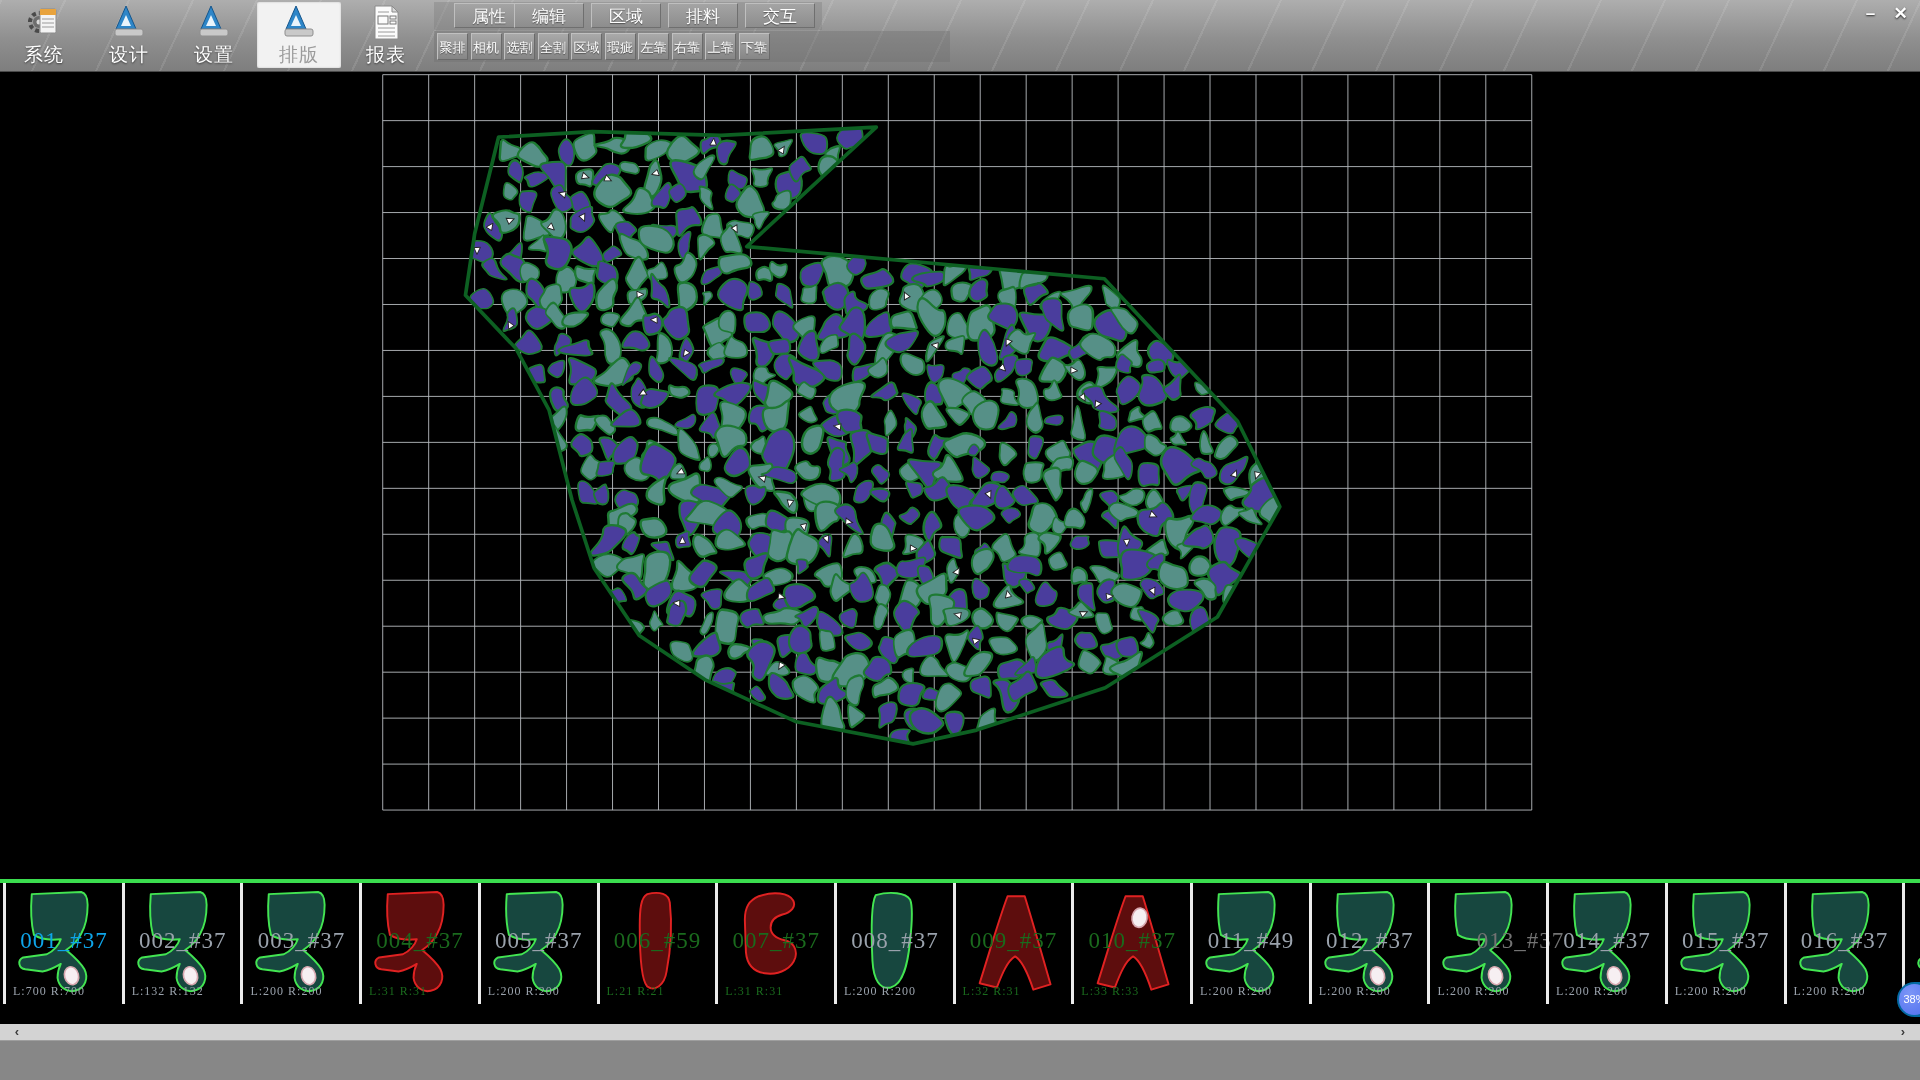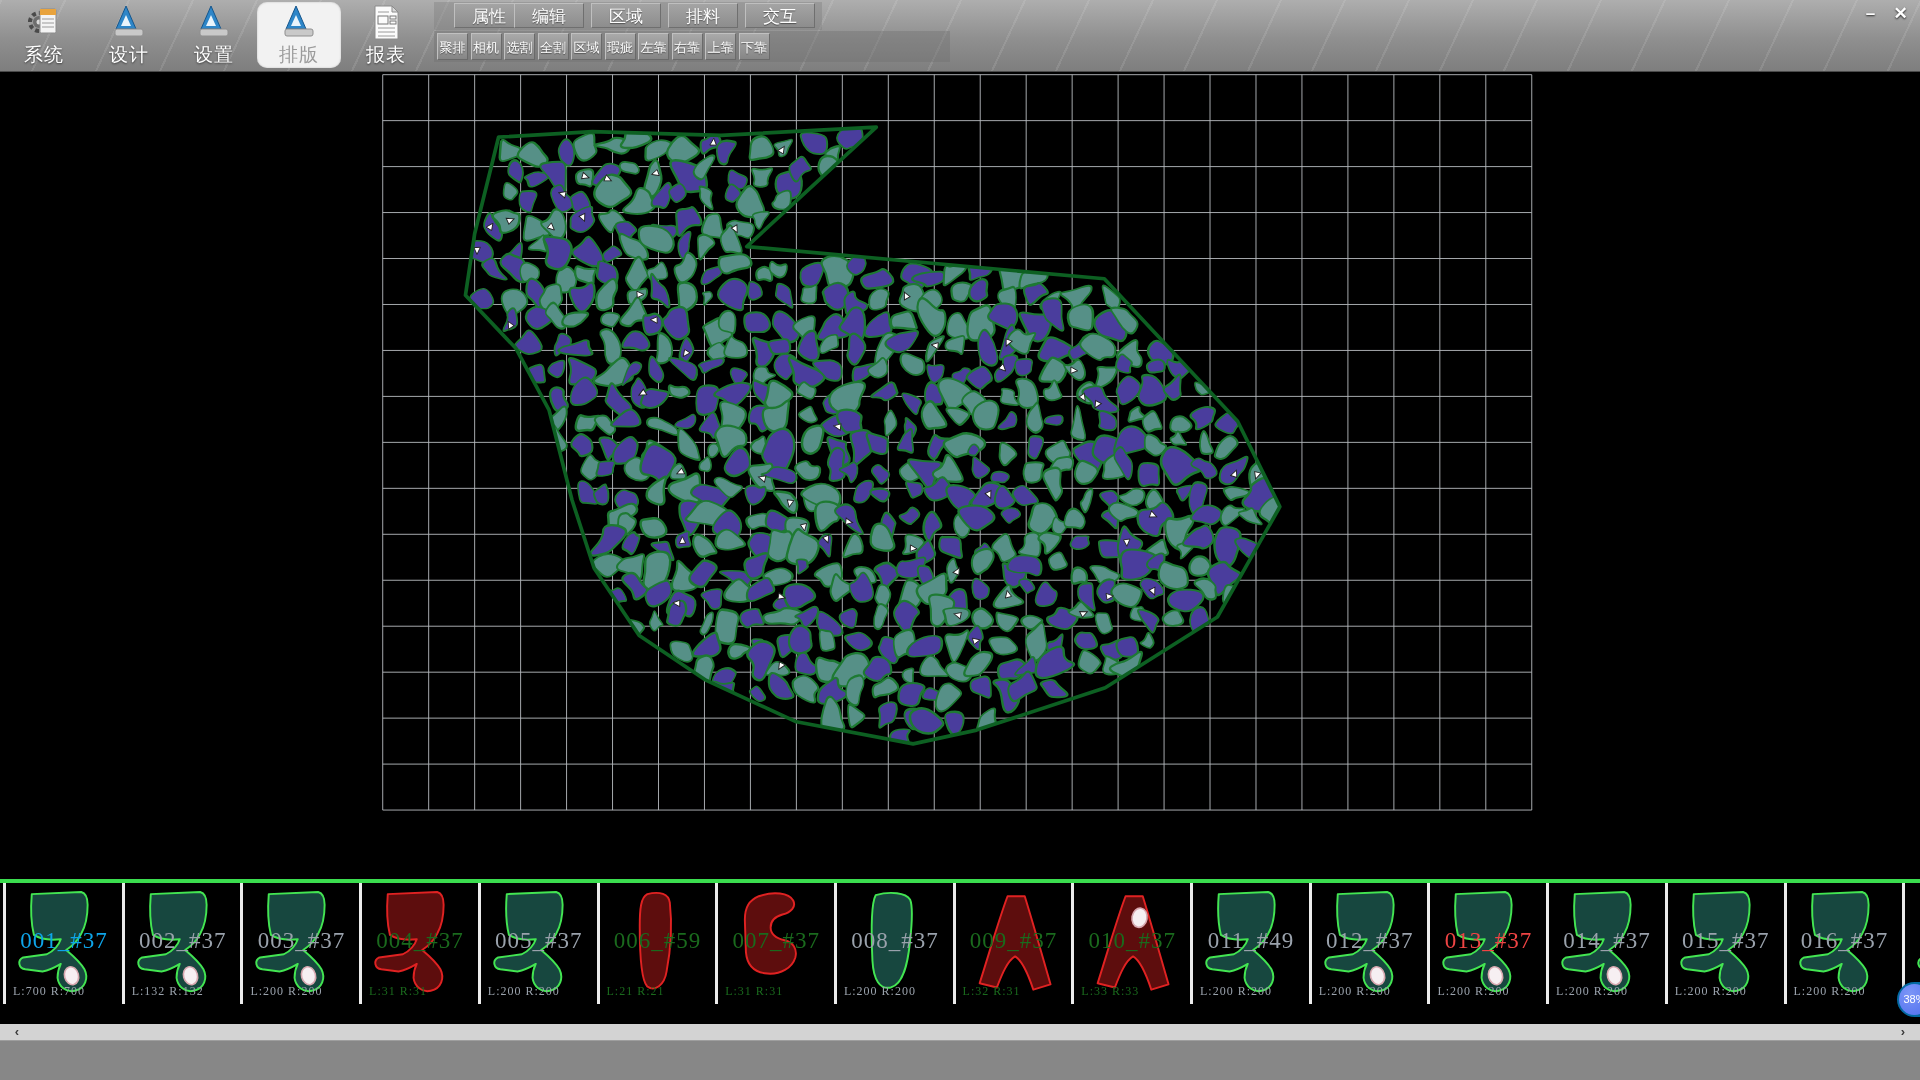--- a/index.html
+++ b/index.html
@@ -9,21 +9,21 @@
   
   .toolbar{position:absolute;left:0;top:0;width:1920px;height:71px;
     background:linear-gradient(#aeaeae,#8f8f8f 55%,#7e7e7e);
     border-bottom:1px solid #4a4a4a;}
   .toolbar .streaks{position:absolute;inset:0;
     background:repeating-linear-gradient(115deg,rgba(255,255,255,.10) 0 2px,rgba(255,255,255,0) 2px 58px);}
   .main-btn{position:absolute;top:2px;width:84px;height:66px;text-align:center;cursor:pointer;}
   .main-btn .ico{display:block;margin:3px auto 0;width:34px;height:36px;}
   .main-btn .lbl{display:block;margin-top:1px;font-size:19px;color:#fff;
     text-shadow:0 1px 2px rgba(0,0,0,.55);letter-spacing:1px;}
-  .main-btn.active{background:#f2f2f2;border-radius:10px;box-shadow:inset 0 0 2px #bbb;}
+  .main-btn.active{background:#f2f2f2;border-radius:2px;box-shadow:inset 0 0 2px #bbb;}
   .main-btn.active .lbl{color:#9b9b9b;text-shadow:none;}
   .menu-strip{position:absolute;left:434px;top:2px;width:388px;height:28px;background:rgba(120,120,120,.35);}
   .menu-btn{position:absolute;top:3px;height:25px;width:70px;line-height:25px;text-align:center;
     font-size:17px;color:#fff;text-shadow:0 1px 1px rgba(0,0,0,.45);cursor:pointer;
     background:linear-gradient(#a4a4a4,#8d8d8d);
     border:1px solid;border-color:#bfbfbf #6f6f6f #6f6f6f #bfbfbf;box-sizing:border-box;}
   .tool-strip{position:absolute;left:434px;top:31px;width:516px;height:31px;background:rgba(110,110,110,.38);}
   .tool-btn{position:absolute;top:33px;height:27px;width:31px;line-height:27px;text-align:center;
     font-size:13px;color:#fff;text-shadow:0 1px 1px rgba(0,0,0,.5);cursor:pointer;
     background:linear-gradient(#ascii,#888);background:linear-gradient(#a9a9a9,#868686);
@@ -858,21 +858,21 @@
           <ellipse cx="57" cy="80" rx="6.5" ry="8.5" transform="rotate(-15 57 80)" fill="#f6eff2" stroke="#d8a8b0" stroke-width="1.5"></ellipse>
         </svg>
         <div class="nm" style="color: rgb(154, 162, 172);">012_#37</div>
         <div class="lr" style="color: rgb(154, 162, 172);">L:200 R:200</div>
       </div>
       <div class="cell" style="left: 1427.4px;">
         <svg width="116" height="117" viewBox="-4 -2 108 104">
           <path d="M20,4 L66,2 C70,3 72,8 72,14 C72,24 70,34 66,41 C63,47 58,52 52,56 C58,61 65,67 69,74 C73,82 70,92 60,94 C52,96 45,90 44,82 C44,77 45,73 47,69 C42,72 36,75 30,76 L14,74 C8,73 6,66 12,63 L34,60 C40,57 45,52 47,46 C38,47 28,46 22,42 C19,30 19,16 20,4 Z" fill="#17473f" stroke="#43e552" stroke-width="1.8" stroke-linejoin="round"></path>
           <ellipse cx="57" cy="80" rx="6.5" ry="8.5" transform="rotate(-15 57 80)" fill="#f6eff2" stroke="#d8a8b0" stroke-width="1.5"></ellipse>
         </svg>
-        <div class="nm" style="color: #ef4444;">013_#37</div>
+        <div class="nm" style="color: #737373; padding-left: 32px;">013_#37</div>
         <div class="lr" style="color: rgb(154, 162, 172);">L:200 R:200</div>
       </div>
       <div class="cell" style="left: 1546.1px;">
         <svg width="116" height="117" viewBox="-4 -2 108 104">
           <path d="M20,4 L66,2 C70,3 72,8 72,14 C72,24 70,34 66,41 C63,47 58,52 52,56 C58,61 65,67 69,74 C73,82 70,92 60,94 C52,96 45,90 44,82 C44,77 45,73 47,69 C42,72 36,75 30,76 L14,74 C8,73 6,66 12,63 L34,60 C40,57 45,52 47,46 C38,47 28,46 22,42 C19,30 19,16 20,4 Z" fill="#17473f" stroke="#43e552" stroke-width="1.8" stroke-linejoin="round"></path>
           <ellipse cx="57" cy="80" rx="6.5" ry="8.5" transform="rotate(-15 57 80)" fill="#f6eff2" stroke="#d8a8b0" stroke-width="1.5"></ellipse>
         </svg>
         <div class="nm" style="color: rgb(154, 162, 172);">014_#37</div>
         <div class="lr" style="color: rgb(154, 162, 172);">L:200 R:200</div>
       </div>

